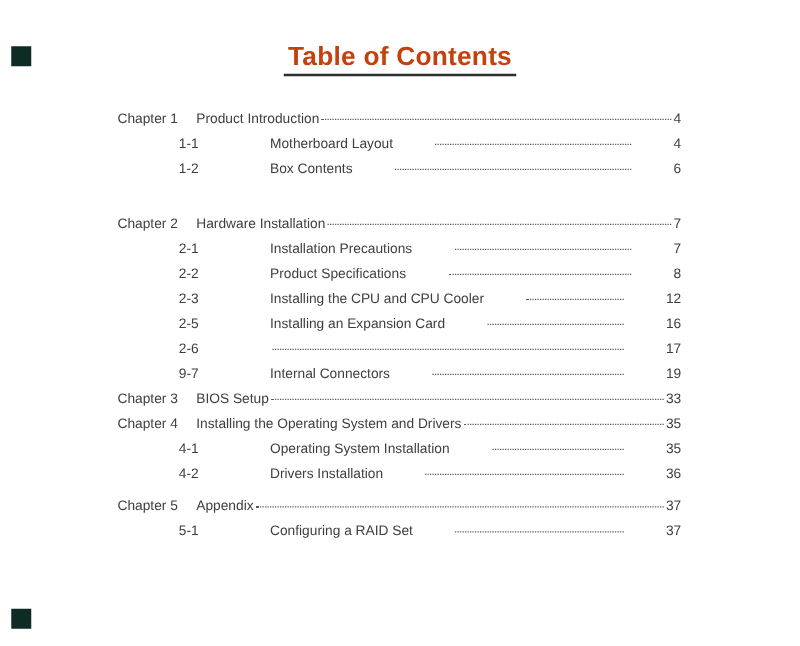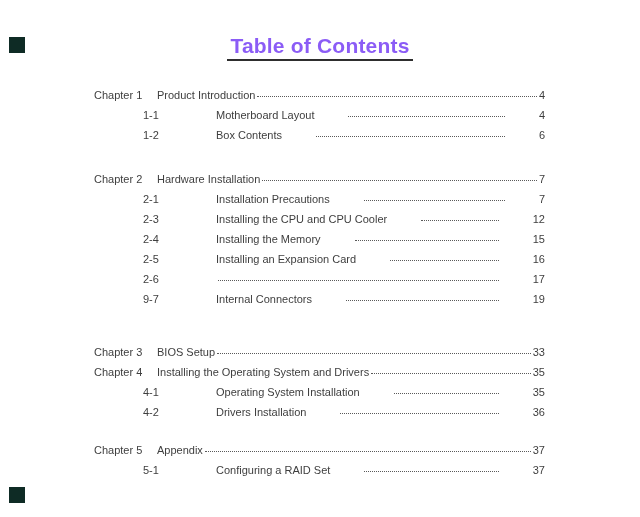--- a/index.html
+++ b/index.html
@@ -15,30 +15,30 @@
     position:absolute;
     left:9px;width:16px;height:16px;
     background:#0e2b25;
   }
   .corner-top{top:37px;}
   .corner-bottom{top:487px;}
   .title-wrap{padding-top:33px;text-align:center;}
   .title{
     display:inline-block;margin:0;
     font-size:21px;line-height:25px;font-weight:bold;
-    color:#8b5cf6;letter-spacing:.2px;
+    color:#c2410c;letter-spacing:.2px;
     border-bottom:2px solid #2e2e2e;
     padding:0 3px 1px 3px;
   }
   .toc{margin:24px 95px 0 94px;}
   .section{margin-top:0;}
   .section:nth-of-type(2){margin-top:24px;}
-  .section:nth-of-type(3){margin-top:33px;}
+  .section:nth-of-type(3){margin-top:0;}
   .section:nth-of-type(4){}
-  .section:nth-of-type(5){margin-top:18px;}
+  .section:nth-of-type(5){margin-top:6px;}
   .entry{
     display:flex;align-items:baseline;
     height:20px;line-height:20px;font-size:11px;
     white-space:nowrap;
   }
   .ch-label{width:63px;flex:none;}
   .ch-title{flex:none;}
   .sub{padding-left:49px;gap:32px;}
   .num{width:41px;flex:none;}
   .item-title{flex:none;}
@@ -93,34 +93,34 @@
       <span class="pagenum">7</span>
     </div>
 
   <div class="entry sub">
     <span class="num">2-1</span>
     <span class="item-title">Installation Precautions</span>
     <span class="leader"></span>
     <span class="pagenum">7</span>
   </div>
 
+  <div class="entry sub">
+    <span class="num">2-2</span>
+    <span class="item-title">Product Specifications</span>
+    <span class="leader"></span>
+    <span class="pagenum">8</span>
+  </div>
 
   <div class="entry sub">
     <span class="num">2-3</span>
     <span class="item-title">Installing the CPU and CPU Cooler</span>
     <span class="leader"></span>
     <span class="pagenum">12</span>
   </div>
 
-  <div class="entry sub">
-    <span class="num">2-4</span>
-    <span class="item-title">Installing the Memory</span>
-    <span class="leader"></span>
-    <span class="pagenum">15</span>
-  </div>
 
   <div class="entry sub">
     <span class="num">2-5</span>
     <span class="item-title">Installing an Expansion Card</span>
     <span class="leader"></span>
     <span class="pagenum">16</span>
   </div>
 
   <div class="entry sub">
     <span class="num">2-6</span>

